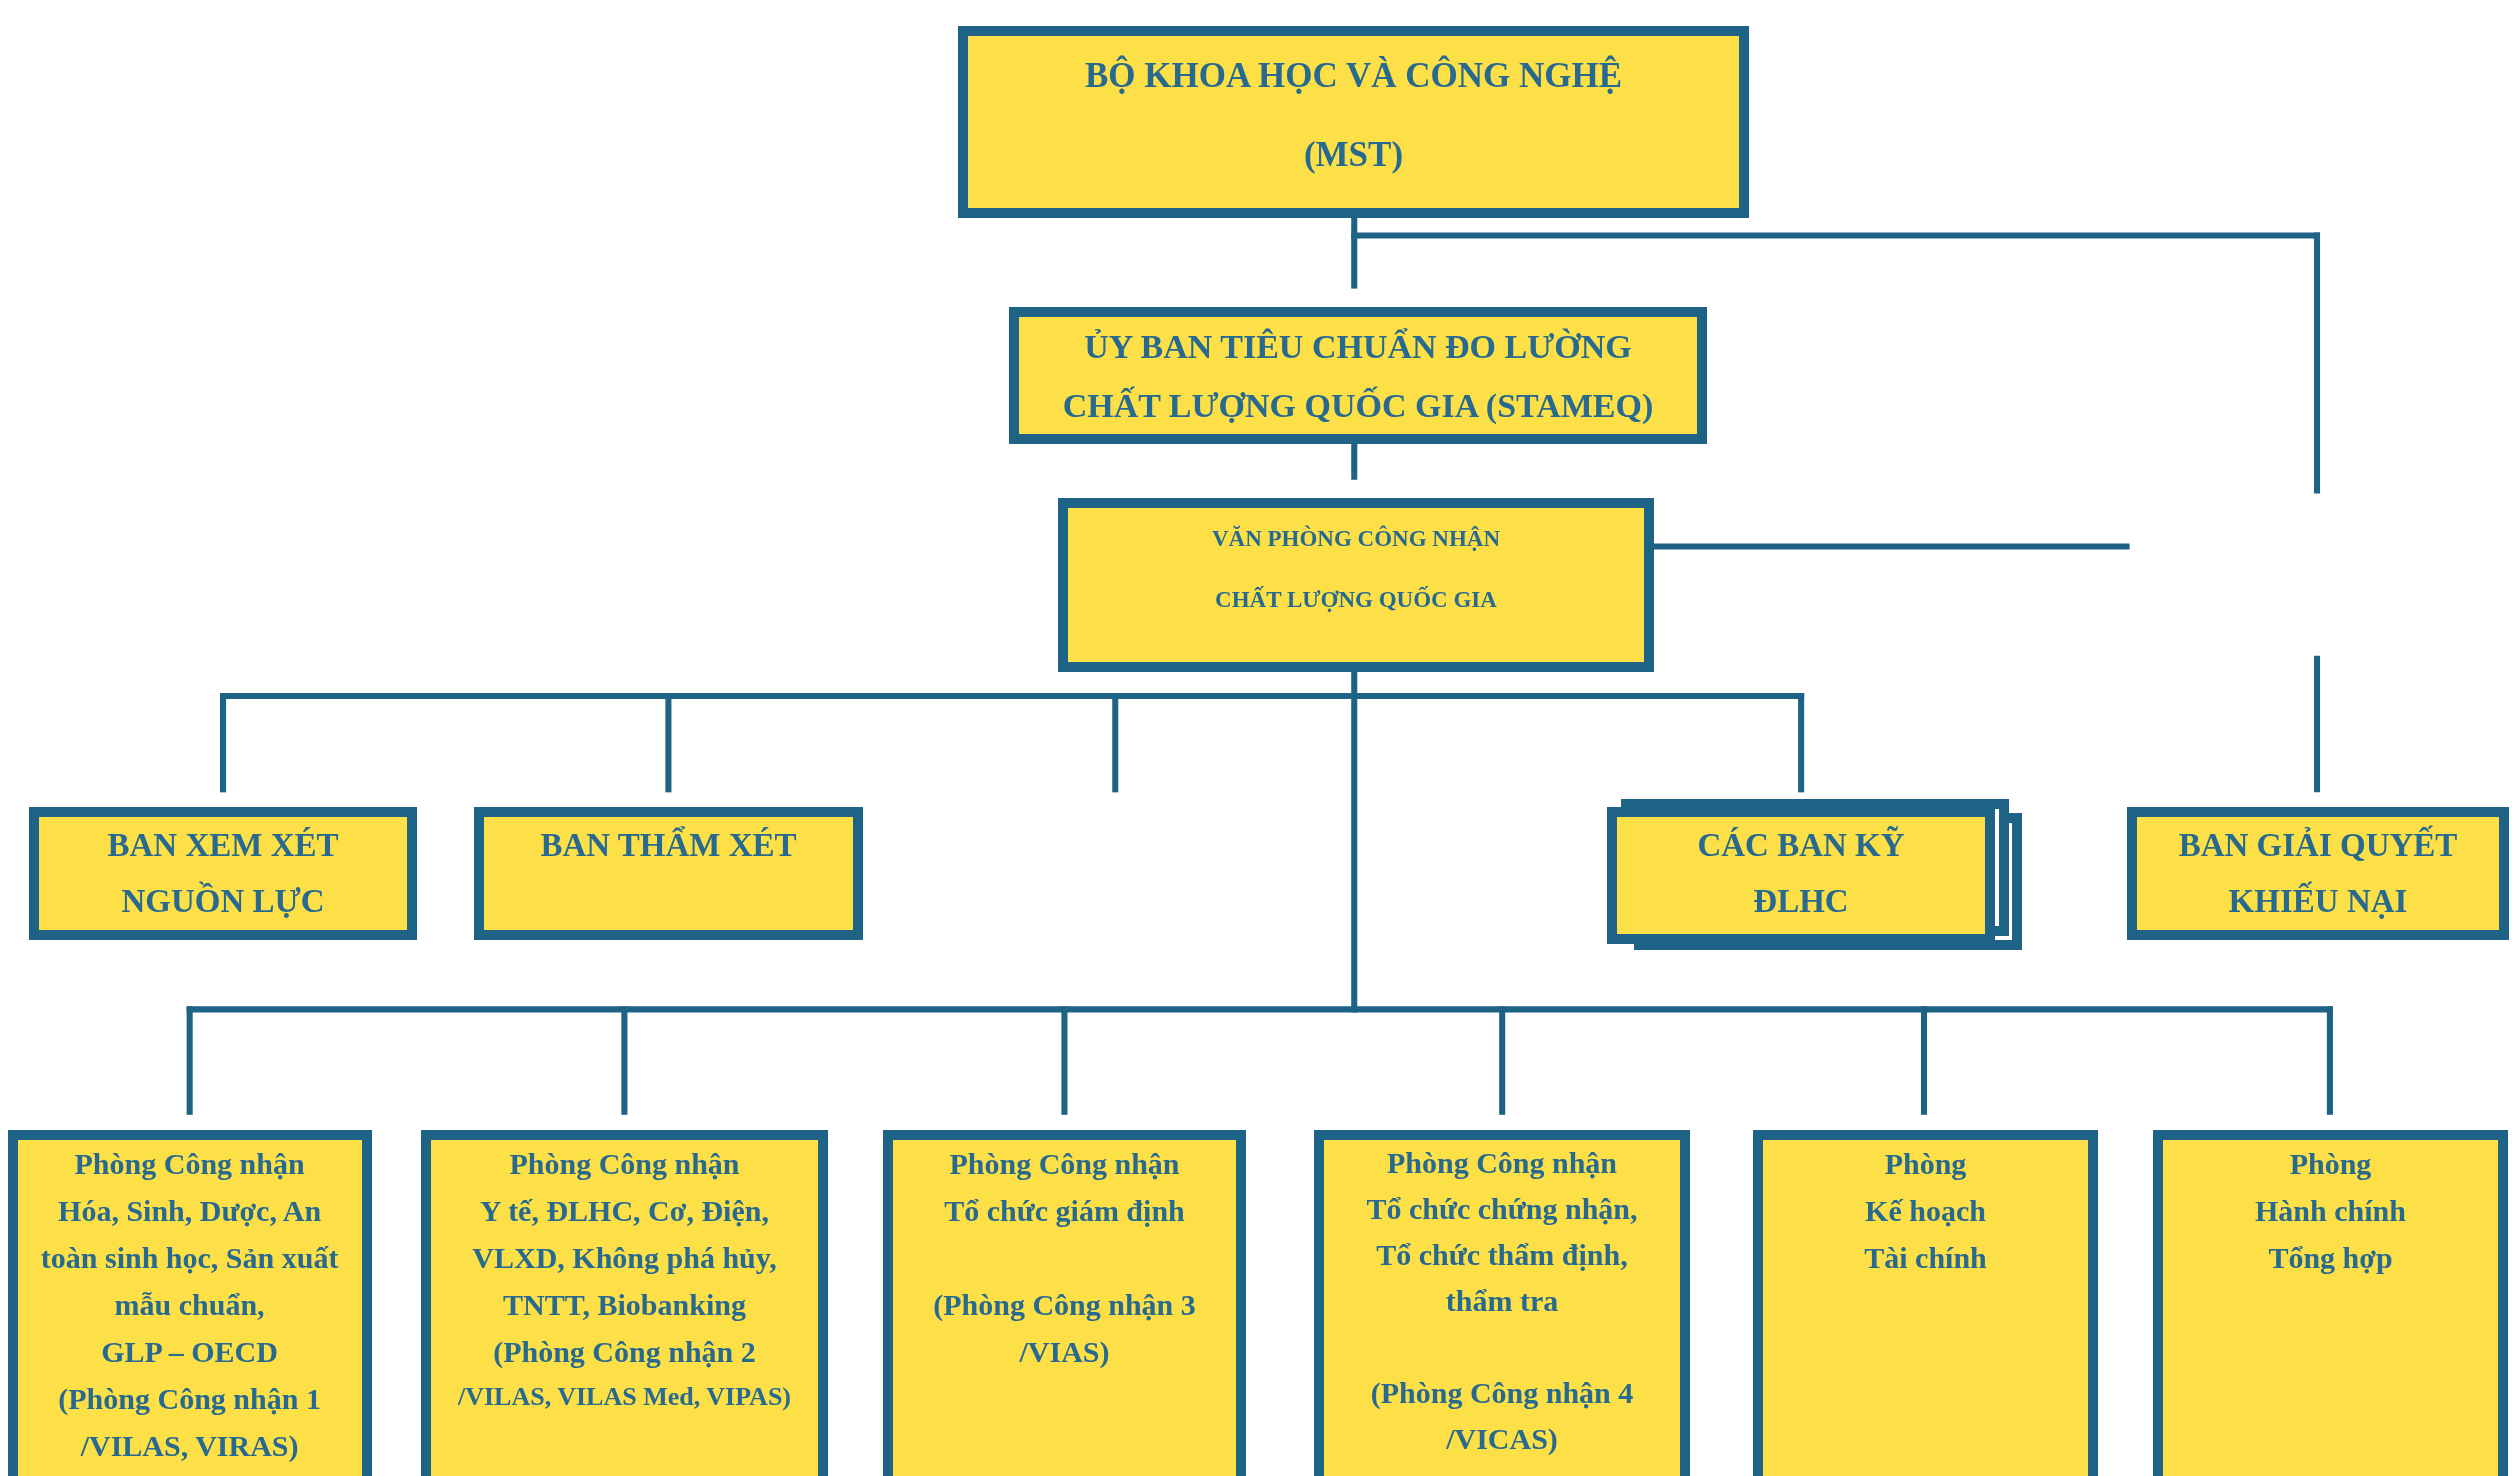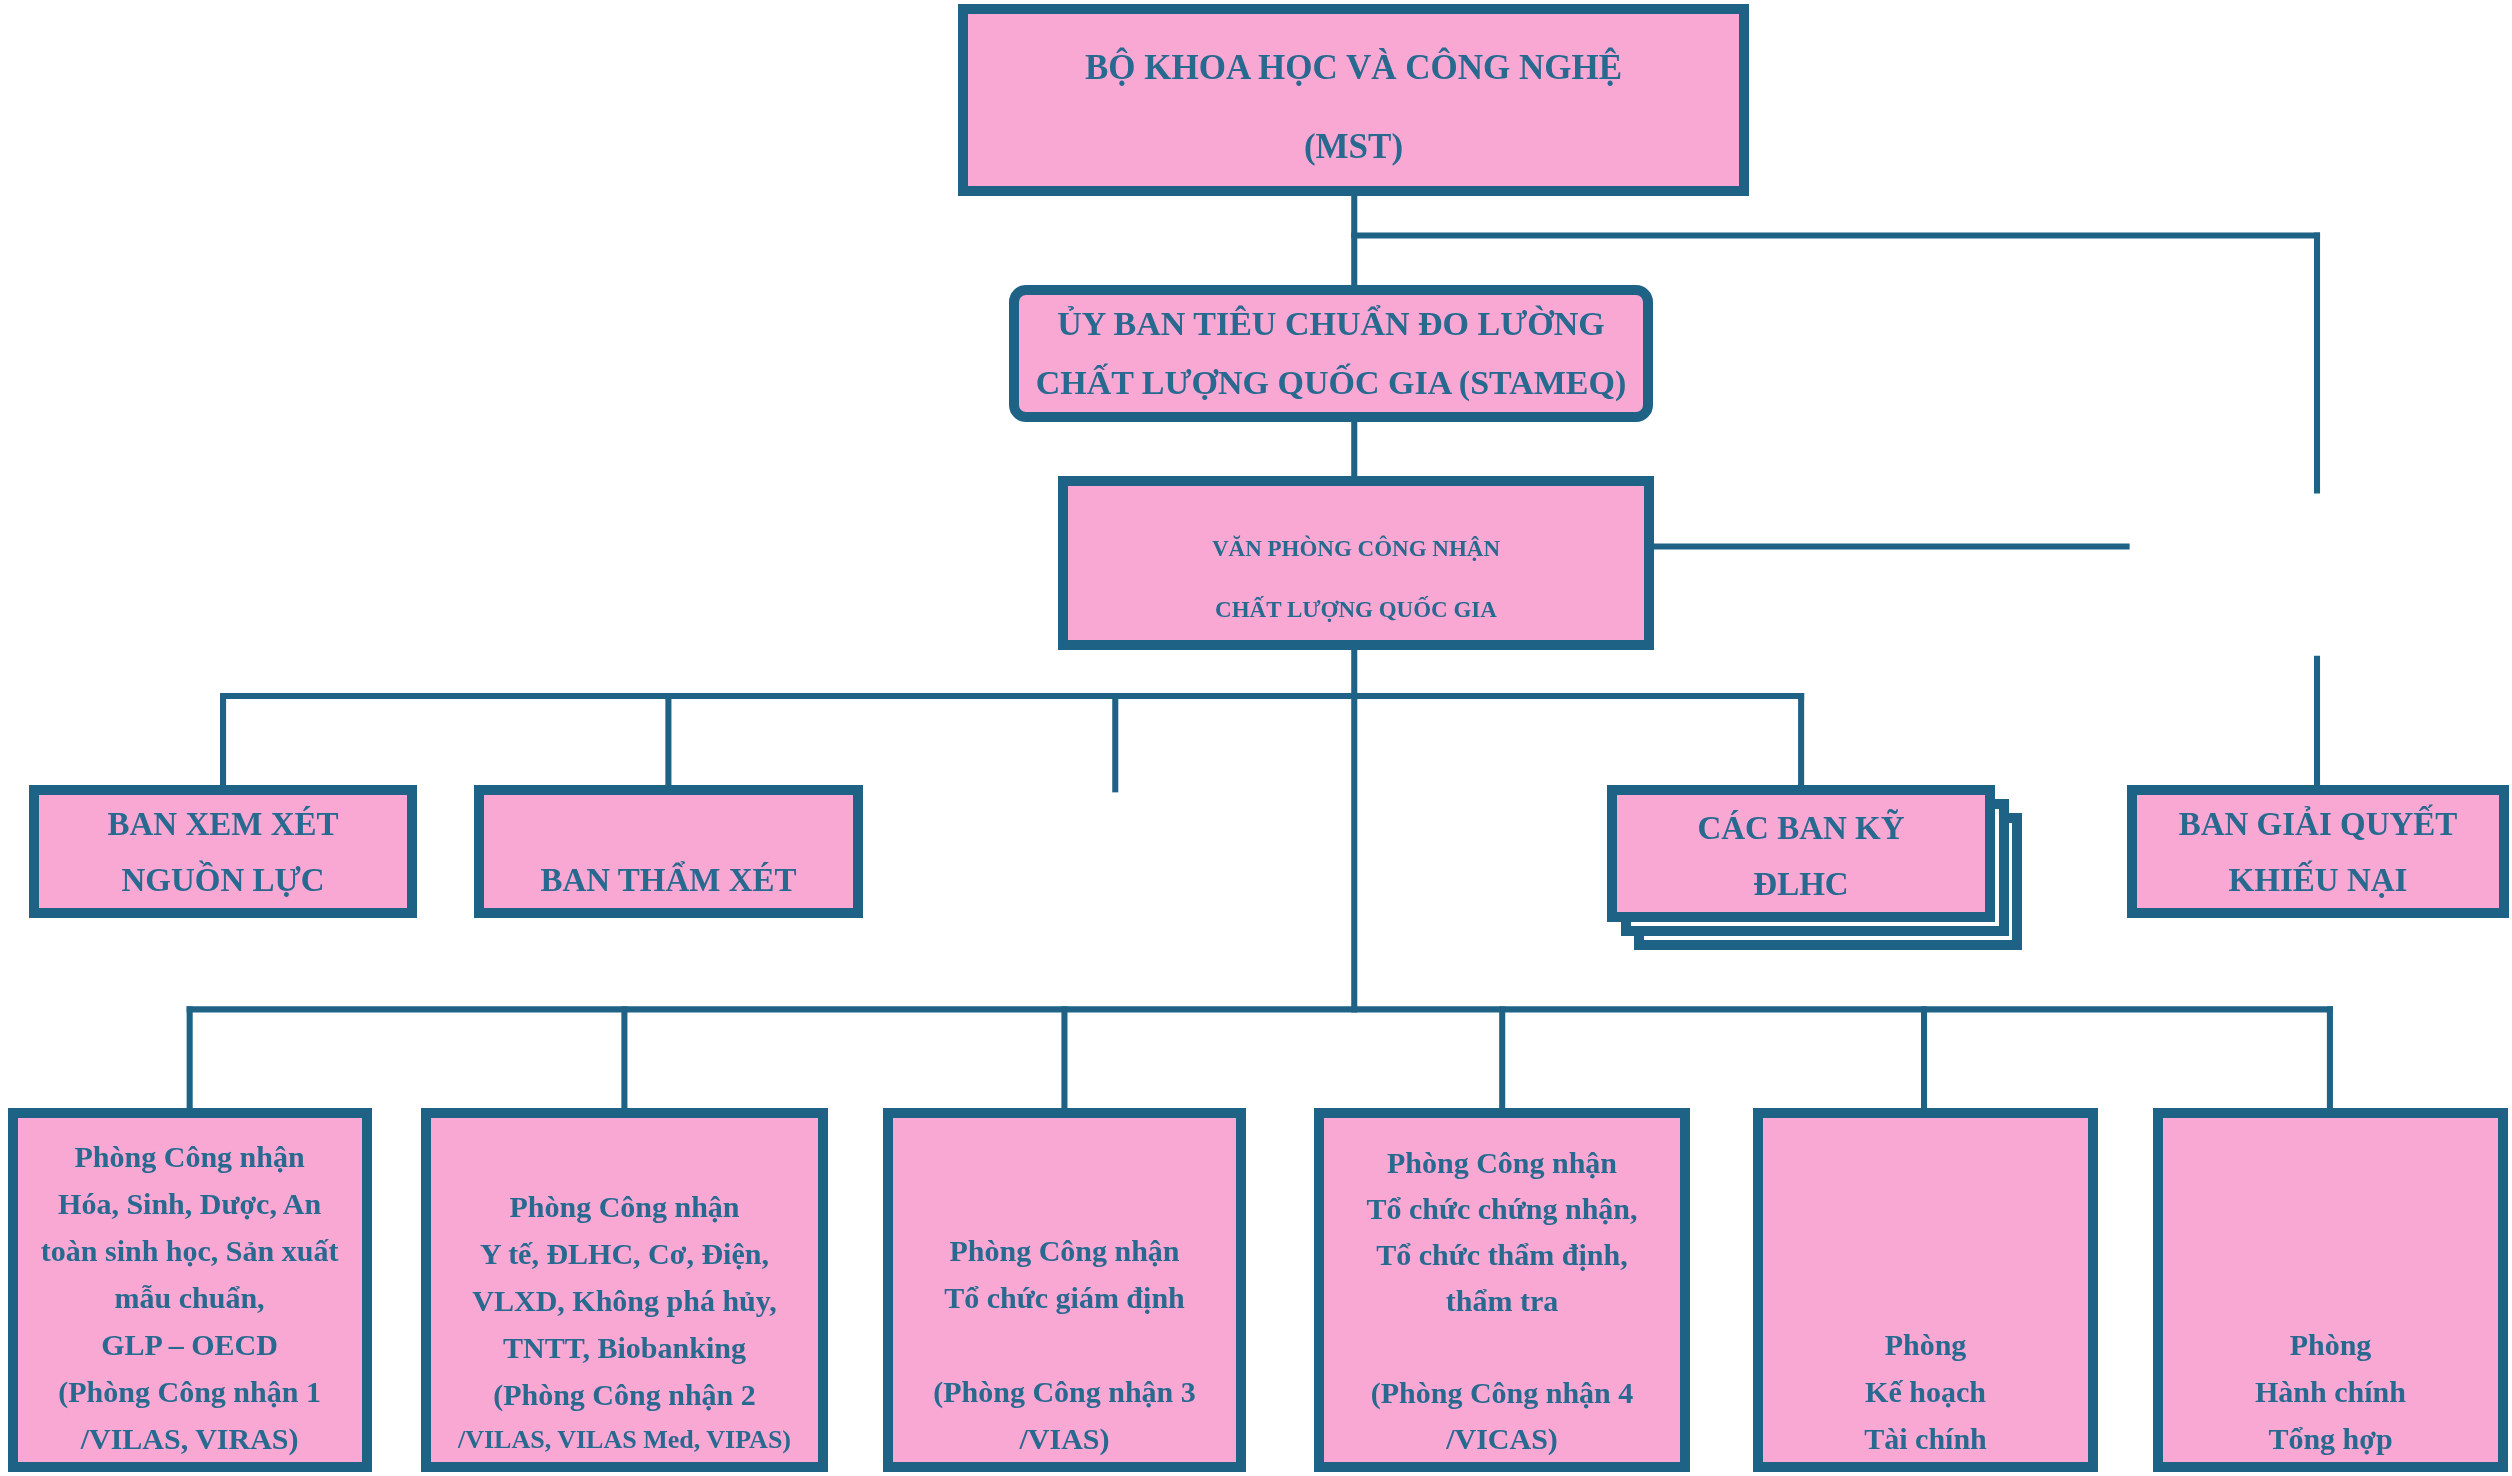--- a/index.html
+++ b/index.html
@@ -18,43 +18,44 @@
   #wires {
     position: absolute;
     left: 0; top: 0;
     width: 2512px;
     height: 1477px;
   }
   .node {
     position: absolute;
     box-sizing: border-box;
     border: 10px solid #1e6386;
-    background: #f9a8d4;
+    background: #fde047;
     display: flex;
-    align-items: flex-end;
+    align-items: flex-start;
     justify-content: center;
     text-align: center;
     color: #27698f;
     font-weight: 700;
     z-index: 3;
+    margin-top: 22px;
   }
   .node .label {
     white-space: pre-line;
     display: block;
     width: 100%;
   }
   .stack-layer {
     position: absolute;
     box-sizing: border-box;
     border: 10px solid #1e6386;
     background: #ffffff;
   }
   
   .n-mst      { left: 958px; top: 3.8px;    width: 791px; height: 192px; font-size: 35px; line-height: 79px; }
-  .n-stameq   { left: 1009px; top: 285px;  width: 644px;  height: 137px; font-size: 34px; line-height: 59px; border-radius: 17px; }
+  .n-stameq   { left: 1009px; top: 285px;  width: 698px;  height: 137px; font-size: 34px; line-height: 59px; }
   .n-vanphong { left: 1058px; top: 476px;  width: 596px;  height: 174px; font-size: 23px; line-height: 61px; }
   .n-hoidong  { left: 2127px; top: 490px;  width: 382px;  height: 168px; font-size: 34px; line-height: 56px; }
   
   .n-ban { font-size: 33px; line-height: 56px; }
   .n-ban1 { left: 29px;   top: 785px; width: 388px; height: 133px; }
   .n-ban2 { left: 474px;  top: 785px; width: 389px; height: 133px; }
   .n-ban3 { left: 921px; top: 785px; width: 388px; height: 133px; }
   .n-ban4 { left: 1607px; top: 785px; width: 388px; height: 137px; z-index: 6; }
   .layer-2 { left: 1621px; top: 799px; width: 388px; height: 137px; z-index: 5; }
   .layer-3 { left: 1634px; top: 813px; width: 388px; height: 137px; z-index: 4; }

